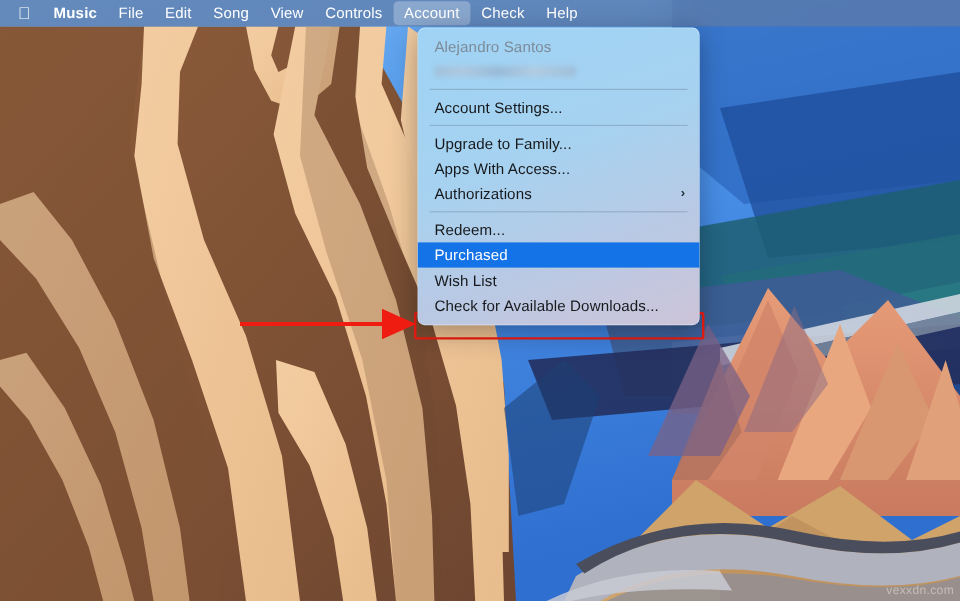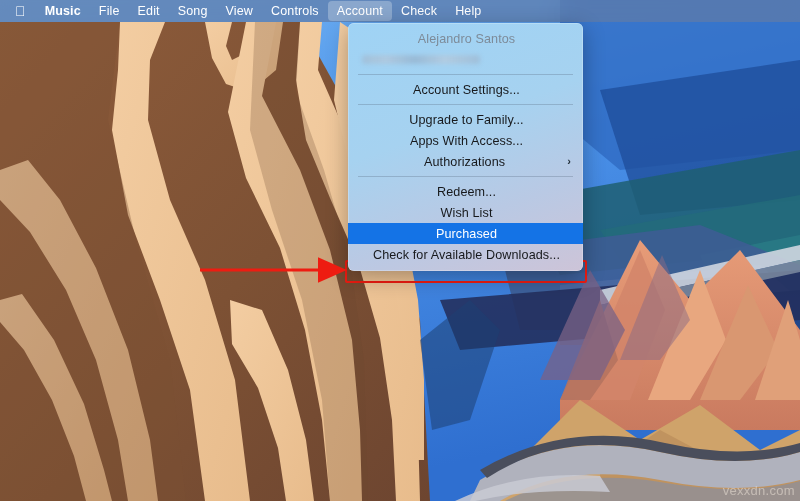--- a/index.html
+++ b/index.html
@@ -80,21 +80,21 @@
     color: #17191c;
     white-space: nowrap;
     letter-spacing: 0.1px;
     position: relative;
   }
   .menu-row.disabled { color: #7d8b99; }
   .menu-row.selected {
     background: #1473e6;
     color: #ffffff;
   }
-  .menu-row .label { flex: 1 1 auto; text-align: center; }
+  .menu-row .label { flex: 1 1 auto; }
   .submenu-arrow {
     font-size: 11px;
     font-weight: bold;
     color: #24303b;
     line-height: 1;
   }
   .redacted {
     height: 9px;
     width: 118px;
     border-radius: 2px;
@@ -122,21 +122,21 @@
     height: 23px;
     border: 2.5px solid #ee1c11;
     border-radius: 2px;
   }
 
   
   #watermark {
     position: absolute;
     right: 5px;
     bottom: 3px;
-    font-size: 13px;
+    font-size: 10px;
     color: rgba(225,215,205,0.62);
     letter-spacing: 0.3px;
     z-index: 70;
     font-family: "Liberation Sans", sans-serif;
     margin-top: 14px;
   }
 </style>
 </head>
 <body>
 
@@ -265,25 +265,25 @@
     <div class="menu-row">
       <span class="label">Authorizations</span>
       <span class="submenu-arrow">›</span>
     </div>
 
     <div class="separator"></div>
 
     <div class="menu-row">
       <span class="label">Redeem...</span>
     </div>
-    <div class="menu-row">
-      <span class="label">Wish List</span>
-    </div>
     <div class="menu-row selected">
       <span class="label">Purchased</span>
+    </div>
+    <div class="menu-row">
+      <span class="label">Wish List</span>
     </div>
     <div class="menu-row">
       <span class="label">Check for Available Downloads...</span>
     </div>
   </div>
 
   <svg id="annotation" viewBox="0 0 800 501" preserveAspectRatio="none">
     <defs>
       <marker id="arrowHead" markerWidth="9" markerHeight="9" refX="7.5" refY="4.5" orient="auto">
         <polygon points="0,0.5 9,4.5 0,8.5" fill="#ee1c11"></polygon>

